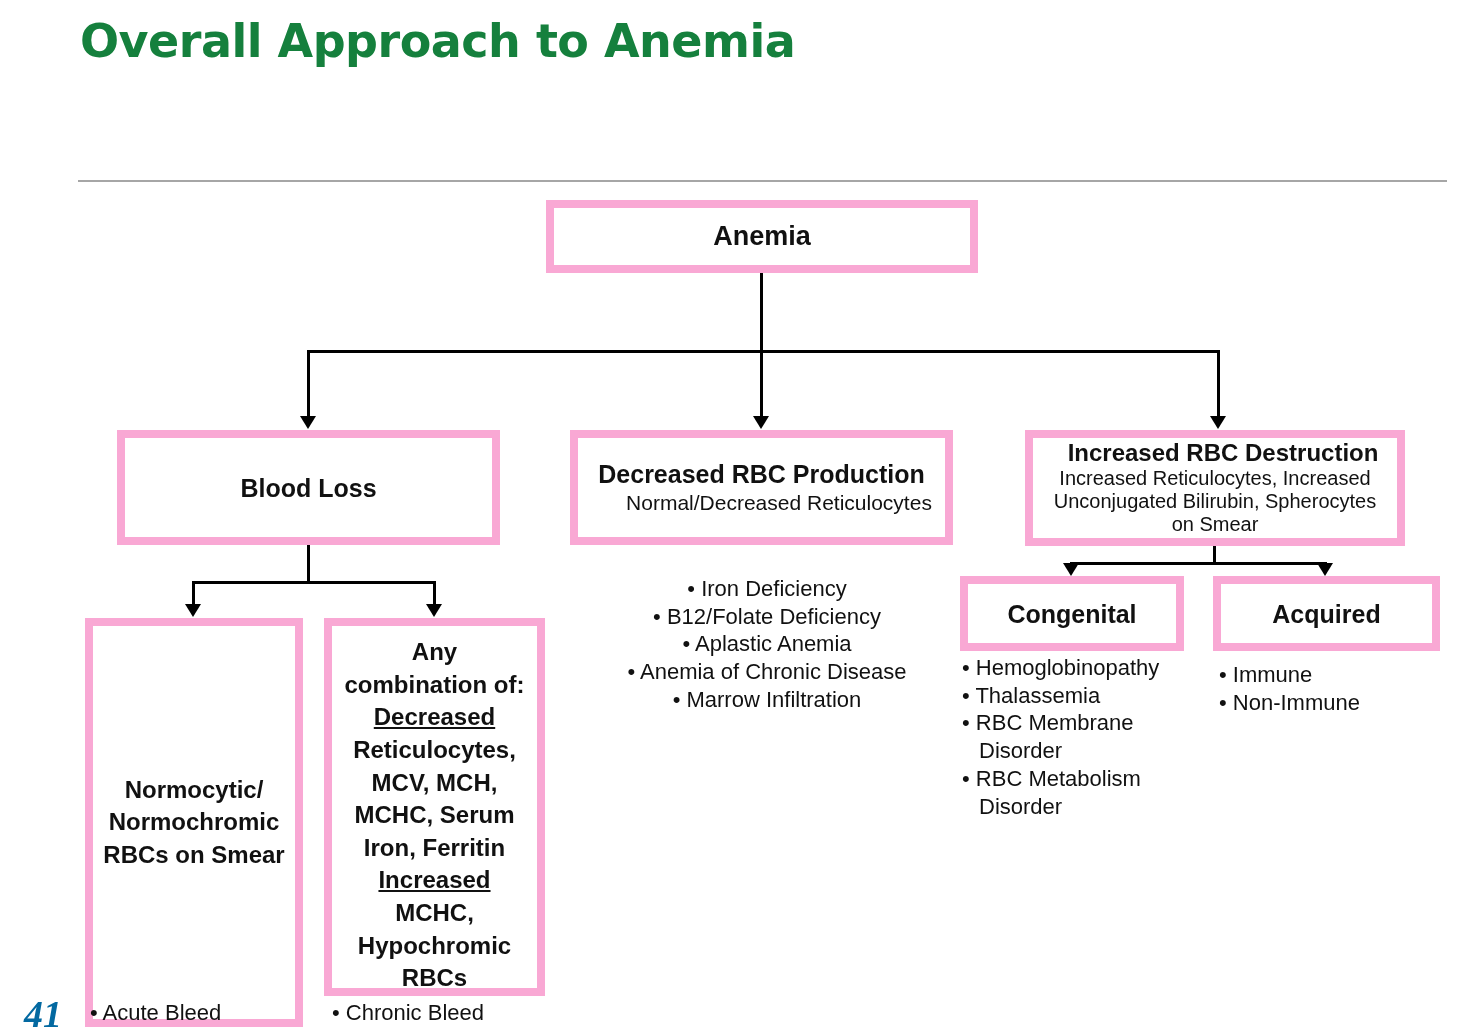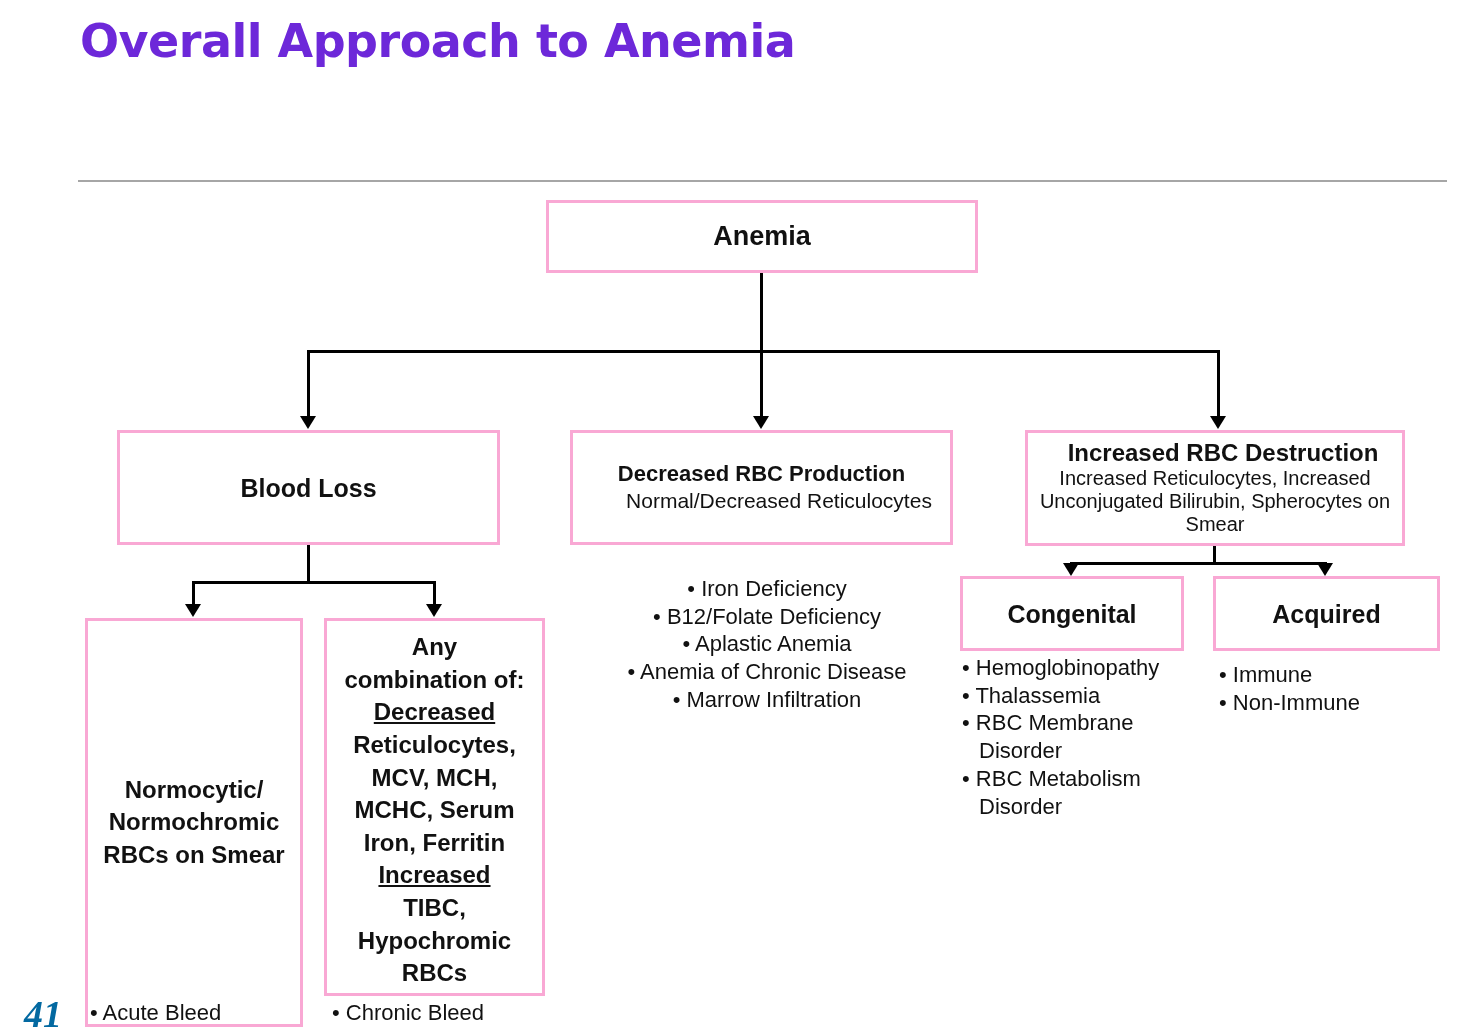--- a/index.html
+++ b/index.html
@@ -18,36 +18,36 @@
     overflow: hidden;
     background: #ffffff;
   }
   .title {
     position: absolute;
     left: 80px;
     top: 14px;
     font-size: 46px;
     font-weight: bold;
     letter-spacing: -0.5px;
-    color: #6d28d9;
+    color: #15803d;
     font-family: "DejaVu Sans", sans-serif;
     white-space: nowrap;
   }
   .hrule {
     position: absolute;
     left: 78px;
     top: 180px;
     width: 1369px;
     height: 2px;
     background: #a6a6a6;
   }
   
   .box {
     position: absolute;
-    border: 3px solid #f9a8d4;
+    border: 8px solid #f9a8d4;
     background: #ffffff;
     box-sizing: border-box;
     display: flex;
     flex-direction: column;
     align-items: center;
     justify-content: center;
     text-align: center;
     padding: 4px 8px;
   }
   .box .hd {
@@ -58,21 +58,21 @@
     font-weight: normal;
     line-height: 1.15;
   }
   .box-anemia { left: 546px; top: 200px; width: 432px; height: 73px; }
   .box-anemia .hd { font-size: 27px; }
 
   .box-bloodloss { left: 117px; top: 430px; width: 383px; height: 115px; }
   .box-bloodloss .hd { font-size: 25px; }
 
   .box-decreased { left: 570px; top: 430px; width: 383px; height: 115px; }
-  .box-decreased .hd { font-size: 22px; }
+  .box-decreased .hd { font-size: 25px; }
   .box-decreased .sub { font-size: 21px; margin-top: 3px; margin-left: 35px; }
 
   .box-increased { left: 1025px; top: 430px; width: 380px; height: 116px; }
   .box-increased .hd { font-size: 24px; margin-left: 16px; }
   .box-increased .sub { font-size: 20px; margin-top: 1px; }
 
   .box-congenital { left: 960px; top: 576px; width: 224px; height: 75px; }
   .box-congenital .hd { font-size: 25px; }
 
   .box-acquired { left: 1213px; top: 576px; width: 227px; height: 75px; }
@@ -195,21 +195,21 @@
   <div class="box box-anycombo">
     <div class="hd">
       <span>Any</span><br>
       <span>combination of:</span><br>
       <span class="u">Decreased</span><br>
       <span>Reticulocytes,</span><br>
       <span>MCV, MCH,</span><br>
       <span>MCHC, Serum</span><br>
       <span>Iron, Ferritin</span><br>
       <span class="u">Increased</span><br>
-      <span>TIBC,</span><br>
+      <span>MCHC,</span><br>
       <span>Hypochromic</span><br>
       <span>RBCs</span>
     </div>
   </div>
 
   <div class="bullets list-decreased">
       <span class="bi">• Iron Deficiency</span>
       <span class="bi">• B12/Folate Deficiency</span>
       <span class="bi">• Aplastic Anemia</span>
       <span class="bi">• Anemia of Chronic Disease</span>

